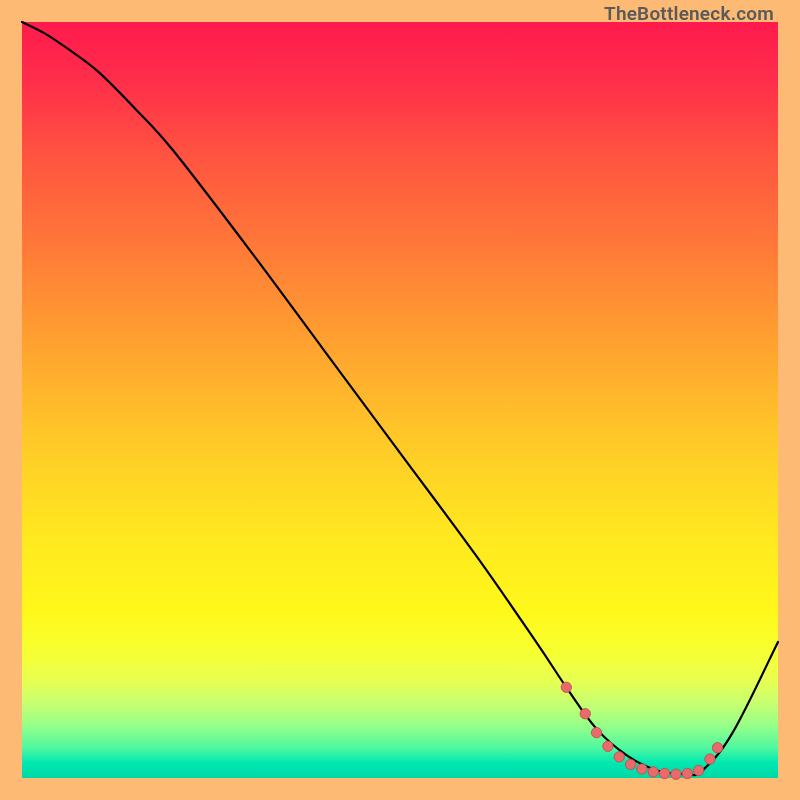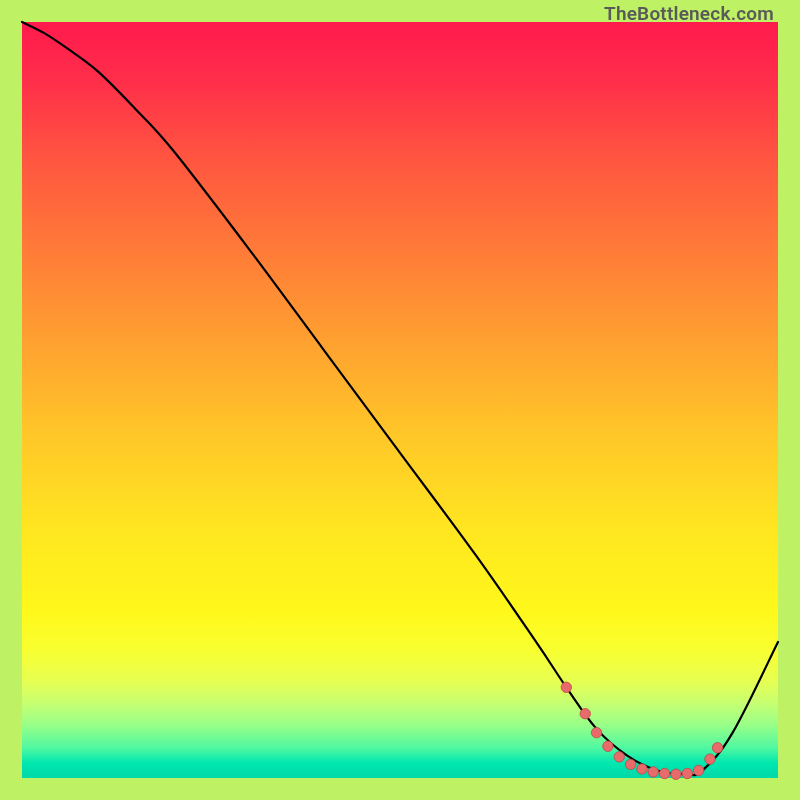--- a/index.html
+++ b/index.html
@@ -1,21 +1,21 @@
 <!DOCTYPE html>
 <html><head>
 <meta charset="utf-8">
 <style>
   * { margin: 0; padding: 0; box-sizing: border-box; }
   html, body { width: 800px; height: 800px; background: #000; overflow: hidden; }
   .stage {
     position: relative;
     width: 800px;
     height: 800px;
-    background: #bef264;
+    background: #fdba74;
   }
   .plot {
     position: absolute;
     left: 22px;
     top: 22px;
     width: 756px;
     height: 756px;
     background: linear-gradient(to bottom,
       #ff1a4d 0%,
       #ff2f4a 8%,

